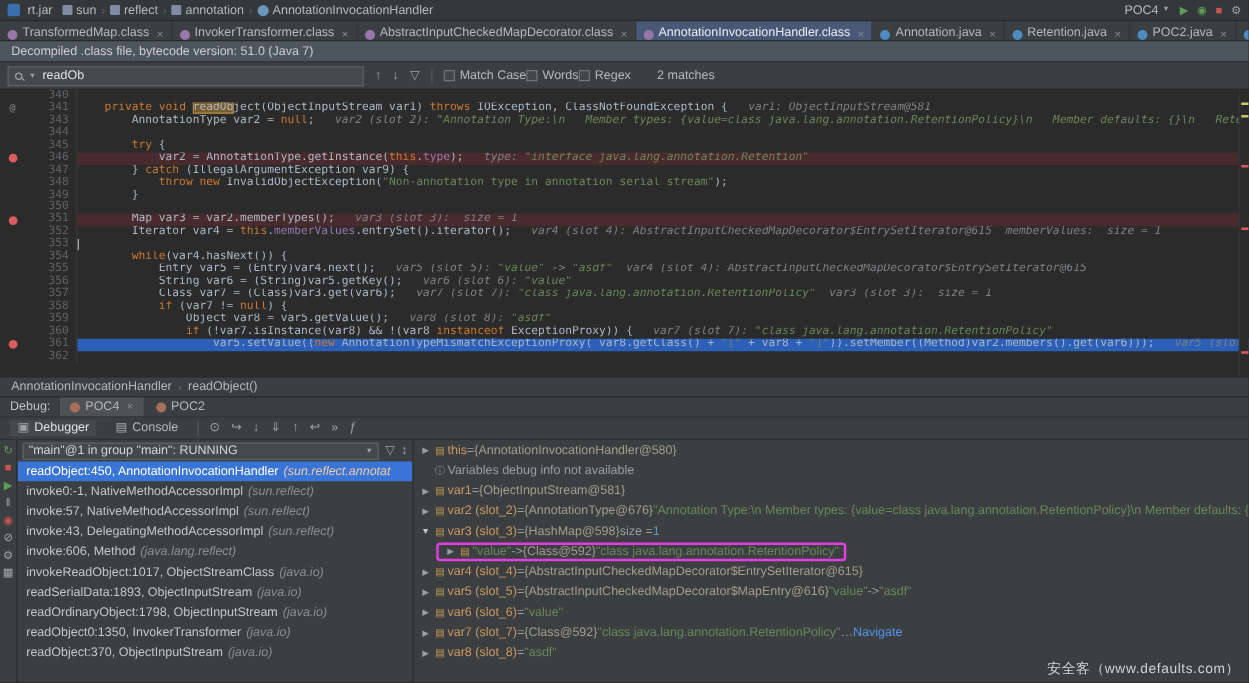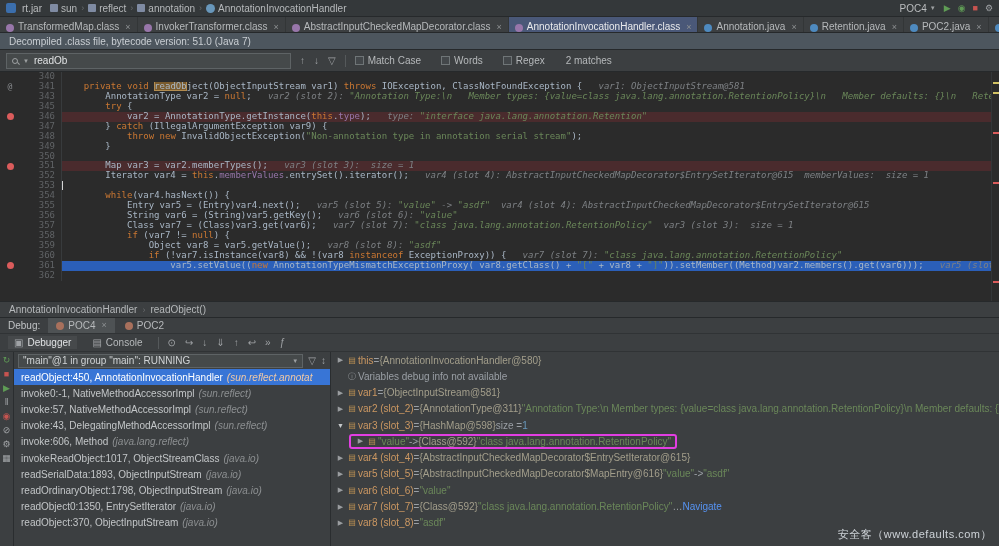--- a/index.html
+++ b/index.html
@@ -27,21 +27,21 @@
 .tclose{color:#8d9092;font-size:9px;margin-left:2px;line-height:1}
 
 .notif{height:17px;background:#4d565e;display:flex;align-items:center;padding:0 9px;color:#c9ced3;border-bottom:1px solid #26292b}
 
 .searchbar{height:22px;background:var(--panel-bg,#3c3f41);display:flex;align-items:center;gap:9px;padding:0 6px;border-bottom:1px solid #26292b}
 .sfield{width:285px;height:16px;background:#45494a;border:1px solid #5e6365;display:flex;align-items:center;gap:5px;padding:0 5px;color:#e0e2e4}
 .mag{width:6px;height:6px;border:1px solid #9da0a2;border-radius:50%;position:relative;flex:none}
 .mag::after{content:"";position:absolute;width:3px;height:1px;background:#9da0a2;transform:rotate(45deg);right:-3px;bottom:-1px}
 .sarrow{color:#9fa2a5;font-size:10px;line-height:1}
 .tsep{width:1px;height:12px;background:#55595b;flex:none}
-.chkrow{display:flex;align-items:flex-end;gap:20px}
+.chkrow{display:flex;align-items:flex-end;gap:0}
 .chk{display:flex;align-items:center;gap:4px;color:#b6b9bb}
 .chkbox{width:9px;height:9px;background:#43474a;border:1px solid #6f7577;flex:none}
 .matches{margin-left:12px;color:#b6b9bb}
 
 .editor{position:relative;height:229px;background:var(--editor-bg,#2b2b2b);overflow:hidden}
 .crow{display:flex;height:9.95px;font-family:"DejaVu Sans Mono",monospace;font-size:9px;line-height:9.95px;white-space:pre}
 .gut{width:62px;flex:none;display:flex;border-right:1px solid #383b3d}
 .gic{width:20px;flex:none;text-align:center;font-size:8px;line-height:9.95px;color:#8a8d90}
 .bpdot{width:7px;height:7px;border-radius:50%;background:var(--breakpoint-red,#db5c5c);margin:1.5px auto 0}
 .lnum{flex:1;text-align:right;padding-right:6px;color:#606366}
@@ -206,20 +206,21 @@
       </span>
     </div>
   <span class="matches">2 matches</span>
 </div>
 
 <div class="editor">
   <div>
       <div class="crow"><div class="gut"><div class="gic"></div><div class="lnum">340</div></div><div class="cbody"></div></div>
       <div class="crow"><div class="gut"><div class="gic">@</div><div class="lnum">341</div></div><div class="cbody"><span class="p">    </span><span class="k">private</span><span class="p"> </span><span class="k">void</span><span class="p"> </span><span class="m1">readOb</span><span class="p">ject(ObjectInputStream var1) </span><span class="k">throws</span><span class="p"> IOException, ClassNotFoundException {   </span><span class="h">var1: ObjectInputStream@581</span></div></div>
       <div class="crow"><div class="gut"><div class="gic"></div><div class="lnum">343</div></div><div class="cbody"><span class="p">        AnnotationType var2 = </span><span class="k">null</span><span class="p">;   </span><span class="h">var2 (slot 2): </span><span class="hs">"Annotation Type:\n   Member types: {value=class java.lang.annotation.RetentionPolicy}\n   Member defaults: {}\n   Retention policy: RUNTIME\n   Inher</span></div></div>
+      <div class="crow"><div class="gut"><div class="gic"></div><div class="lnum">344</div></div><div class="cbody"></div></div>
       <div class="crow"><div class="gut"><div class="gic"></div><div class="lnum">345</div></div><div class="cbody"><span class="p">        </span><span class="k">try</span><span class="p"> {</span></div></div>
       <div class="crow"><div class="gut"><div class="gic"><div class="bpdot"></div></div><div class="lnum">346</div></div><div class="cbody bp"><span class="p">            var2 = AnnotationType.getInstance(</span><span class="k">this</span><span class="p">.</span><span class="f">type</span><span class="p">);   </span><span class="h">type: </span><span class="hs">"interface java.lang.annotation.Retention"</span></div></div>
       <div class="crow"><div class="gut"><div class="gic"></div><div class="lnum">347</div></div><div class="cbody"><span class="p">        } </span><span class="k">catch</span><span class="p"> (IllegalArgumentException var9) {</span></div></div>
       <div class="crow"><div class="gut"><div class="gic"></div><div class="lnum">348</div></div><div class="cbody"><span class="p">            </span><span class="k">throw</span><span class="p"> </span><span class="k">new</span><span class="p"> InvalidObjectException(</span><span class="s">"Non-annotation type in annotation serial stream"</span><span class="p">);</span></div></div>
       <div class="crow"><div class="gut"><div class="gic"></div><div class="lnum">349</div></div><div class="cbody"><span class="p">        }</span></div></div>
       <div class="crow"><div class="gut"><div class="gic"></div><div class="lnum">350</div></div><div class="cbody"></div></div>
       <div class="crow"><div class="gut"><div class="gic"><div class="bpdot"></div></div><div class="lnum">351</div></div><div class="cbody bp"><span class="p">        Map var3 = var2.memberTypes();   </span><span class="h">var3 (slot 3):  size = 1</span></div></div>
       <div class="crow"><div class="gut"><div class="gic"></div><div class="lnum">352</div></div><div class="cbody"><span class="p">        Iterator var4 = </span><span class="k">this</span><span class="p">.</span><span class="f">memberValues</span><span class="p">.entrySet().iterator();   </span><span class="h">var4 (slot 4): AbstractInputCheckedMapDecorator$EntrySetIterator@615  memberValues:  size = 1</span></div></div>
       <div class="crow"><div class="gut"><div class="gic"></div><div class="lnum">353</div></div><div class="cbody"><span class="caretbar"></span></div></div>
       <div class="crow"><div class="gut"><div class="gic"></div><div class="lnum">354</div></div><div class="cbody"><span class="p">        </span><span class="k">while</span><span class="p">(var4.hasNext()) {</span></div></div>
@@ -326,21 +327,21 @@
           </div>
           <div class="frow">
             <span>readSerialData:1893, ObjectInputStream</span>
             <span class="pkg">(java.io)</span>
           </div>
           <div class="frow">
             <span>readOrdinaryObject:1798, ObjectInputStream</span>
             <span class="pkg">(java.io)</span>
           </div>
           <div class="frow">
-            <span>readObject0:1350, EntrySetIterator</span>
+            <span>readObject0:1350, InvokerTransformer</span>
             <span class="pkg">(java.io)</span>
           </div>
           <div class="frow">
             <span>readObject:370, ObjectInputStream</span>
             <span class="pkg">(java.io)</span>
           </div>
         </div>
     </div>
     <div class="vars">
       <div class="vlist">
@@ -368,21 +369,21 @@
               <span class="vdim"> = </span>
               <span class="vref">{ObjectInputStream@581}</span>
             </span>
           </div>
           <div class="vrow" style="padding-left: 4px;">
             <span class="vinner">
               <span class="arr">▶</span>
               <span class="vic">▤</span>
               <span class="vname">var2 (slot_2)</span>
               <span class="vdim"> = </span>
-              <span class="vref">{AnnotationType@311}</span>
+              <span class="vref">{AnnotationType@676}</span>
               <span class="vstr"> "Annotation Type:\n  Member types: {value=class java.lang.annotation.RetentionPolicy}\n  Member defaults: {}\n  Retention p</span>
             </span>
           </div>
           <div class="vrow" style="padding-left: 4px;">
             <span class="vinner">
               <span class="arr open">▼</span>
               <span class="vic">▤</span>
               <span class="vname">var3 (slot_3)</span>
               <span class="vdim"> = </span>
               <span class="vref">{HashMap@598}</span>

